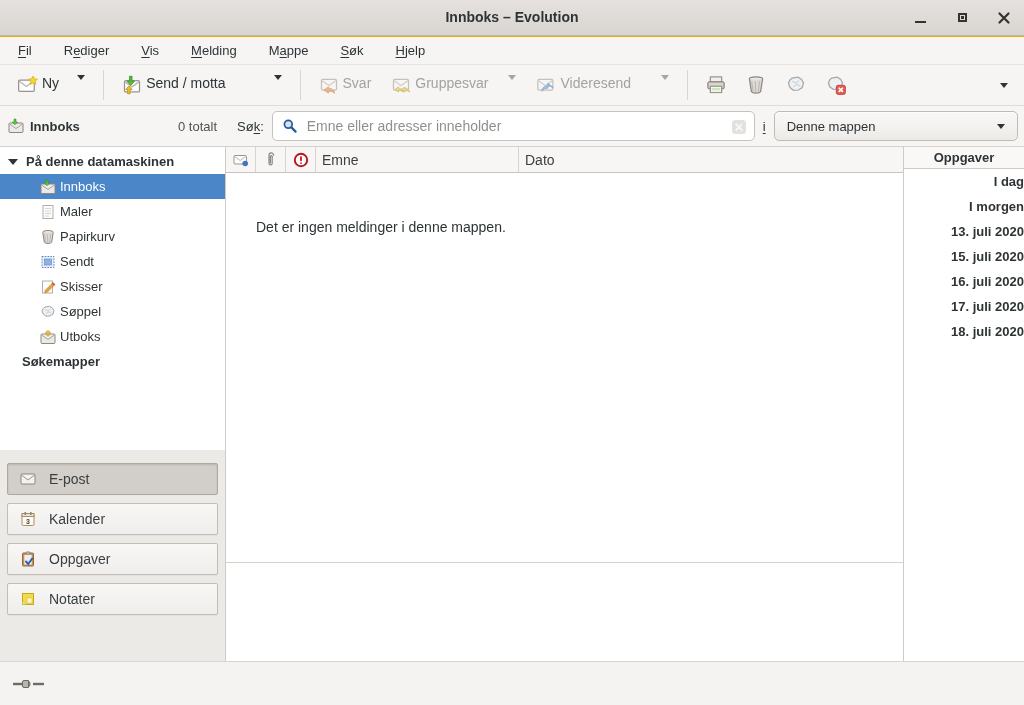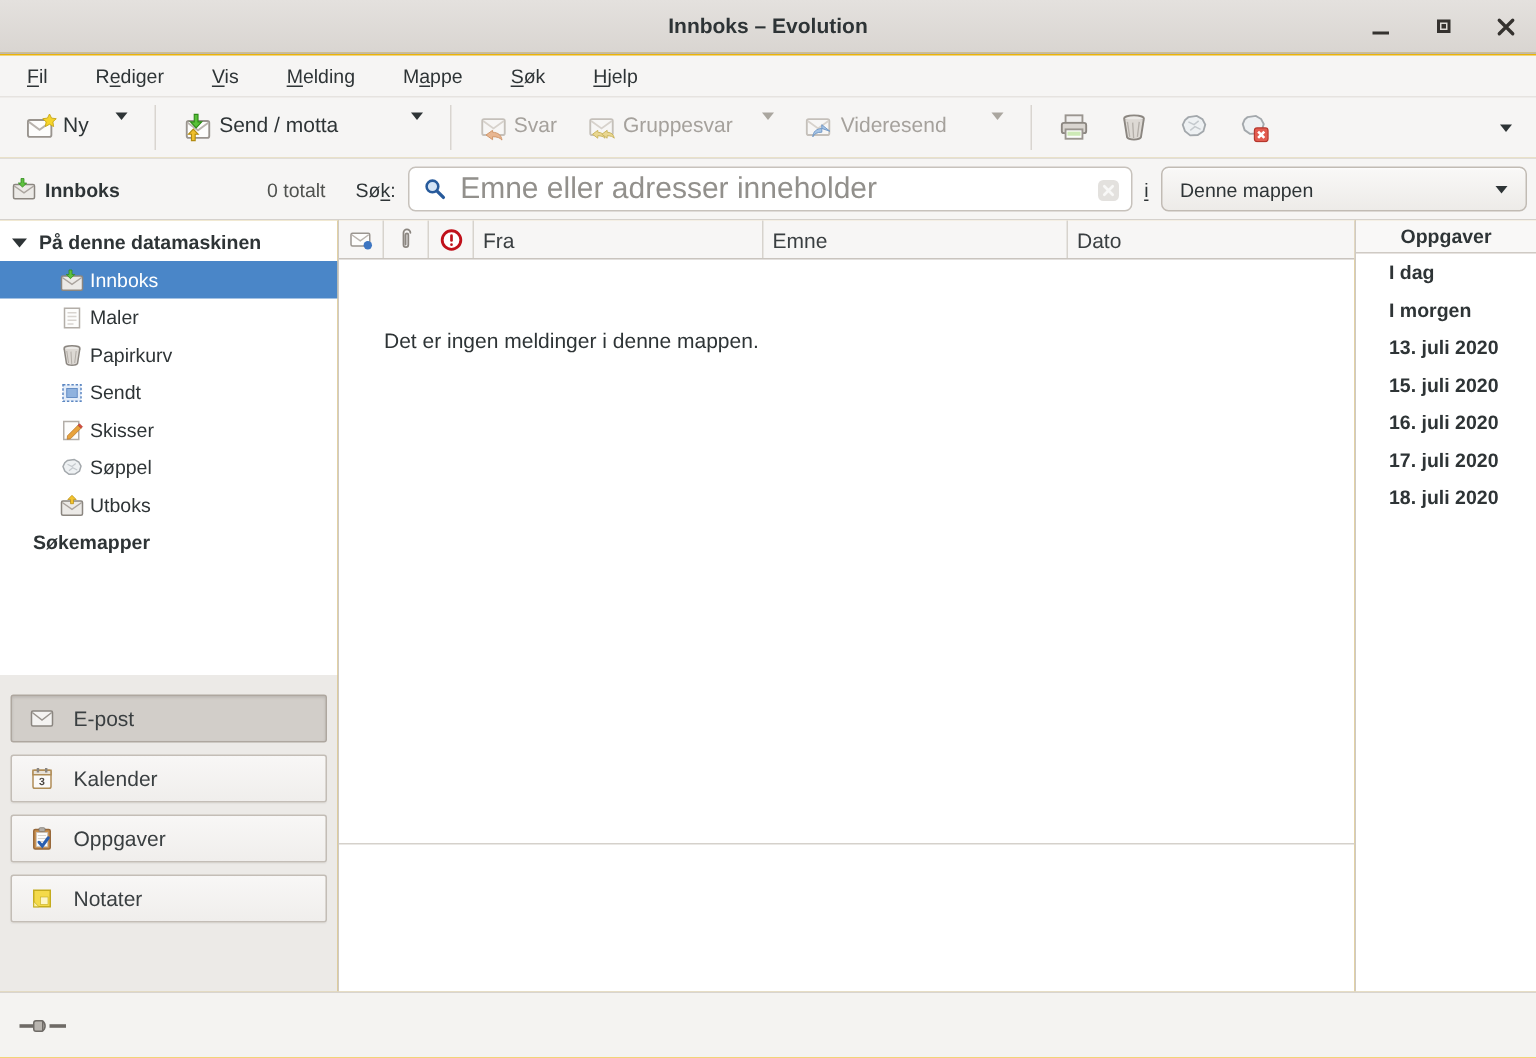--- a/index.html
+++ b/index.html
@@ -43,21 +43,21 @@
   
   .searchrow { position:absolute; top:105px; left:0; width:1024px; height:42px;
     background:#f6f5f4; border-top:1px solid #e0ddd9; border-bottom:1px solid #d5d1cc;
     display:flex; align-items:center; }
   .folder-head { width:225px; height:100%; display:flex; align-items:center; padding:0 8px; flex:none; }
   .folder-head .fname { font-weight:bold; margin-left:6px; }
   .folder-head .fcount { margin-left:auto; color:#50524f; }
   .search-label { margin:0 8px 0 12px; }
   .entry { position:relative; width:483px; height:30px; background:#fff; border:1px solid #c7c2bc;
     border-radius:5px; display:flex; align-items:center; padding:0 30px 0 32px; flex:none; }
-  .entry input { border:none; outline:none; width:100%; font:inherit; font-size:20px; color:#2e3436; background:transparent; }
+  .entry input { border:none; outline:none; width:100%; font:inherit; font-size:14px; color:#2e3436; background:transparent; }
   .entry input::placeholder { color:#92908c; }
   .entry .mag { position:absolute; left:9px; top:6px; }
   .entry .clr { position:absolute; right:7px; top:7px; opacity:.55; }
   .scope-label { margin:0 8px; }
   .combo { width:244px; height:30px; border:1px solid #c1bbb4; border-radius:5px;
     background:linear-gradient(#f9f8f7,#edebe8); display:flex; align-items:center;
     padding:0 12px; flex:none; box-shadow:0 1px 0 rgba(255,255,255,.6) inset; }
   .combo .tri { margin-left:auto; }
 
   
@@ -79,21 +79,21 @@
   .msg-header { display:flex; height:26px; background:#f7f6f5; border-bottom:1px solid #c9c4be; }
   .col { display:flex; align-items:center; border-right:1px solid #d7d3cd; padding:0 6px; font-size:14px; color:#3a3f41; }
   .col.ic { width:30px; justify-content:center; }
   .col.fra { width:193px; } .col.emne { width:203px; } .col.dato { flex:1; border-right:none; }
   .empty-text { margin:46px 0 0 30px; font-size:14px; color:#2e3436; }
   .msg-split { position:absolute; left:0; top:415px; width:677px; height:1px; background:#d5d1cb; }
 
   .tasks-pane { position:absolute; left:904px; top:147px; width:120px; height:514px; background:#fff; }
   .tasks-header { height:22px; background:#f9f8f7; border-bottom:1px solid #cfcac4; text-align:center;
     font-weight:bold; line-height:21px; font-size:13px; }
-  .task-item { height:25px; line-height:25px; padding-left:22px; font-weight:bold; font-size:13px; }
+  .task-item { height:25px; line-height:25px; padding-left:22px; font-weight:bold; font-size:13px;text-align:right; }
 
   .statusbar { position:absolute; left:0; top:661px; width:1024px; height:44px; background:#f4f3f1; border-top:1px solid #d8d4cf; }
   .plug { position:absolute; left:12px; top:14px; }
 </style>
 </head>
 <body>
 
 <div class="app">
 
   <div class="titlebar">
@@ -351,21 +351,20 @@
           <path d="M10.6 3.2 a2.3 2.3 0 0 0 -4.6 0 v8 a1.6 1.6 0 0 0 3.2 0 V4.5 a0.9 0.9 0 0 0 -1.8 0 v6.5" fill="none" stroke="#8b8680" stroke-width="1.2" stroke-linecap="round"></path>
         </svg>
       </div>
       <div class="col ic">
         <svg class="icon16" viewBox="0 0 16 16">
           <circle cx="8" cy="8" r="6.2" fill="#fff" stroke="#c0111b" stroke-width="1.9"></circle>
           <rect x="7.1" y="4.2" width="1.8" height="5" rx="0.9" fill="#c0111b"></rect>
           <rect x="7.1" y="10.2" width="1.8" height="1.8" rx="0.9" fill="#c0111b"></rect>
         </svg>
       </div>
-      <div class="col fra">Fra</div>
       <div class="col emne">Emne</div>
       <div class="col dato">Dato</div>
     </div>
     <div class="empty-text">Det er ingen meldinger i denne mappen.</div>
     <div class="msg-split"></div>
   </div>
 
   <div class="vline" style="left:225px"></div>
   <div class="vline" style="left:903px"></div>
 

